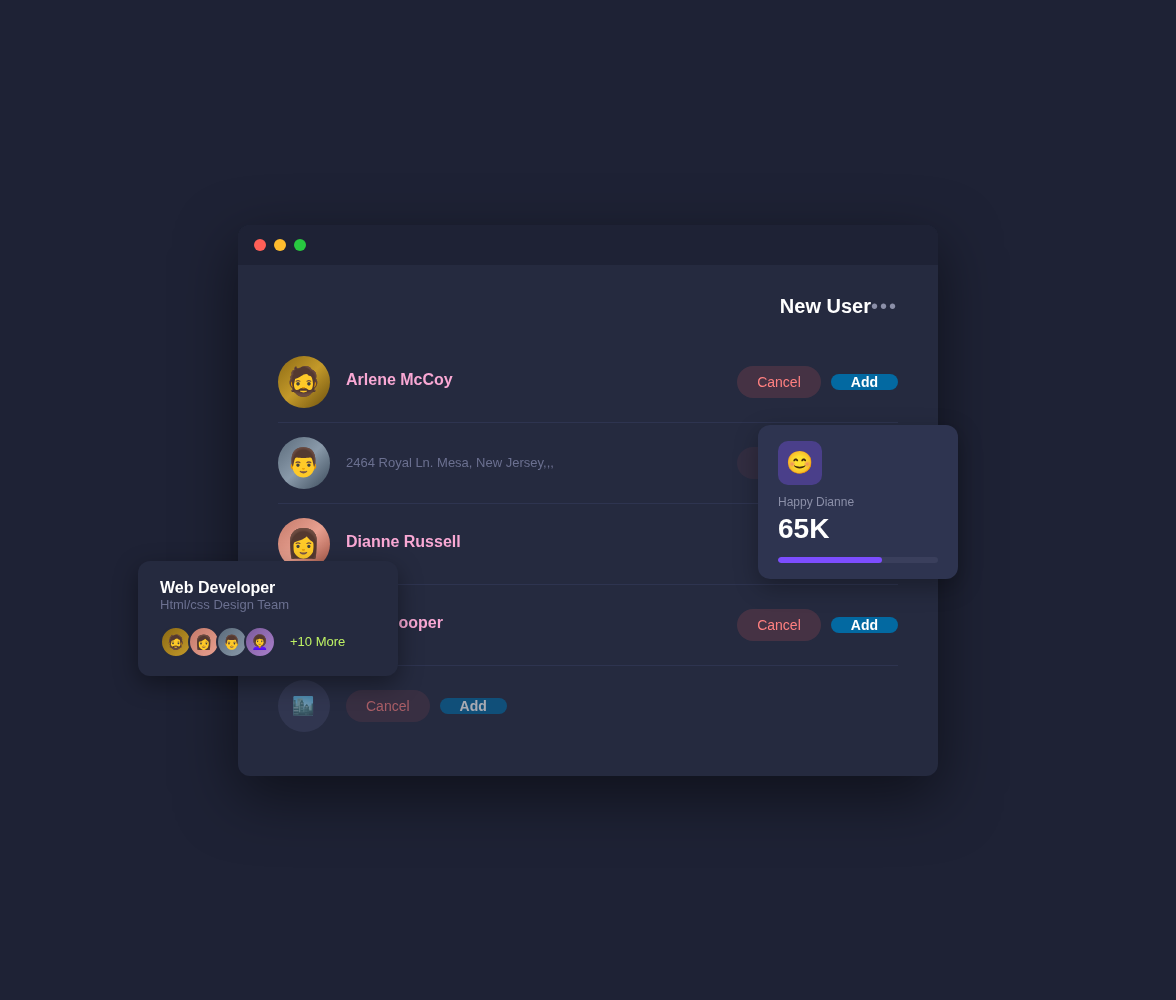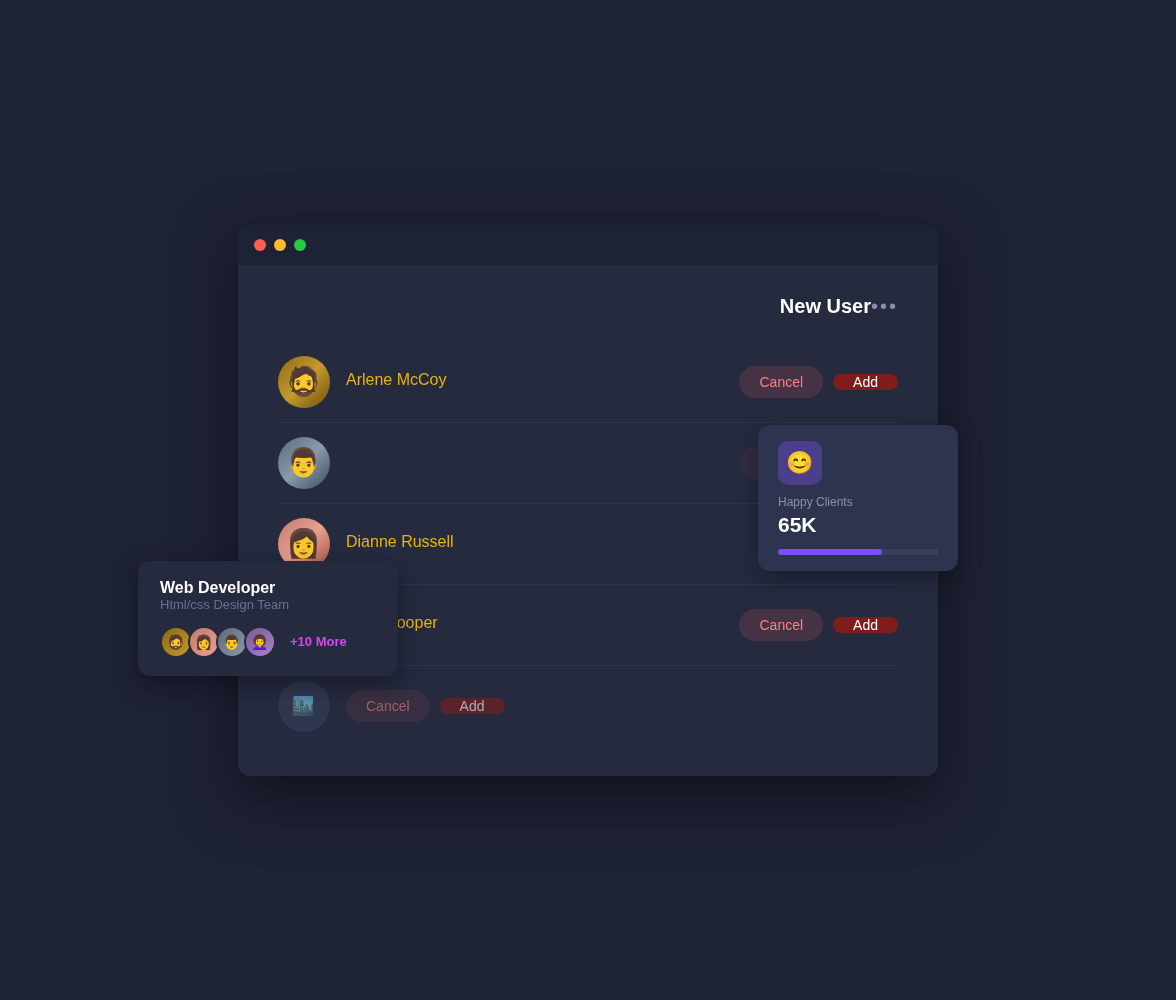--- a/index.html
+++ b/index.html
@@ -101,23 +101,23 @@
     .avatar-2 { background: linear-gradient(135deg, #5a6a7a 0%, #8a9aaa 50%, #3a4a5a 100%); }
     .avatar-3 { background: linear-gradient(135deg, #c47a6a 0%, #e8a090 50%, #a05040 100%); }
     .avatar-4 { background: linear-gradient(135deg, #7a8a9a 0%, #aabbcc 50%, #5a6a7a 100%); }
     .avatar-5 { background: linear-gradient(135deg, #6a7a8a 0%, #9aabb c 50%, #4a5a6a 100%); }
 
     .user-info {
       flex: 1;
     }
 
     .user-name {
-      color: #eab308;
+      color: #f9a8d4;
       font-size: 16px;
-      font-weight: 400;
+      font-weight: 700;
       margin-bottom: 4px;
     }
 
     .user-address {
       color: #6b7090;
       font-size: 13px;
     }
 
     .action-btns {
       display: flex;
@@ -131,28 +131,28 @@
       color: #ff8080;
       border: none;
       border-radius: 20px;
       padding: 8px 20px;
       font-size: 14px;
       cursor: pointer;
       font-weight: 500;
     }
 
     .btn-add {
-      background: #7f1d1d;
+      background: #0369a1;
       color: #ffffff;
       border: none;
       border-radius: 20px;
       padding: 0 20px;
       font-size: 14px;
       cursor: pointer;
-      font-weight: 400;
+      font-weight: 700;
     }
 
     
     .happy-clients-card {
       position: absolute;
       right: -20px;
       top: 160px;
       background: #2e3450;
       border-radius: 12px;
       padding: 16px 20px;
@@ -174,21 +174,21 @@
     }
 
     .hc-label {
       color: #8b8fa8;
       font-size: 12px;
       margin-bottom: 4px;
     }
 
     .hc-value {
       color: #ffffff;
-      font-size: 21px;
+      font-size: 28px;
       font-weight: 700;
       margin-bottom: 12px;
     }
 
     .hc-progress-bar {
       height: 6px;
       background: #3a3f5c;
       border-radius: 3px;
       overflow: hidden;
     }
@@ -243,23 +243,23 @@
     .wd-avatar:first-child {
       margin-left: 0;
     }
 
     .wd-avatar-1 { background: linear-gradient(135deg, #8b6914, #c49a2a); }
     .wd-avatar-2 { background: linear-gradient(135deg, #c47a6a, #e8a090); }
     .wd-avatar-3 { background: linear-gradient(135deg, #5a6a7a, #8a9aaa); }
     .wd-avatar-4 { background: linear-gradient(135deg, #7a5a9a, #aa80cc); }
 
     .wd-more {
-      color: #d946ef;
+      color: #bef264;
       font-size: 13px;
-      font-weight: 700;
+      font-weight: 400;
       margin-left: 10px;
     }
 
     
     .face-icon {
       width: 100%;
       height: 100%;
       display: flex;
       align-items: center;
       justify-content: center;
@@ -297,20 +297,21 @@
           <button class="btn-cancel">Cancel</button>
           <button class="btn-add">Add</button>
         </div>
       </div>
 
       <div class="user-row">
         <div class="avatar avatar-2">
           <div class="face-icon">👨</div>
         </div>
         <div class="user-info">
+          <div class="user-address">2464 Royal Ln. Mesa, New Jersey,,,</div>
         </div>
 
         <div class="action-btns" style="opacity:0.4;">
           <button class="btn-cancel">Cancel</button>
           <button class="btn-add">Add</button>
         </div>
       </div>
 
       <div class="user-row">
         <div class="avatar avatar-3">
@@ -342,21 +343,21 @@
         <div class="action-btns">
           <button class="btn-cancel">Cancel</button>
           <button class="btn-add">Add</button>
         </div>
       </div>
 
     </div>
 
     <div class="happy-clients-card">
       <div class="hc-icon">😊</div>
-      <div class="hc-label">Happy Clients</div>
+      <div class="hc-label">Happy Dianne</div>
       <div class="hc-value">65K</div>
       <div class="hc-progress-bar">
         <div class="hc-progress-fill"></div>
       </div>
     </div>
 
     <div class="web-dev-card">
       <div class="wd-title">Web Developer</div>
       <div class="wd-subtitle">Html/css Design Team</div>
       <div class="wd-avatars">

